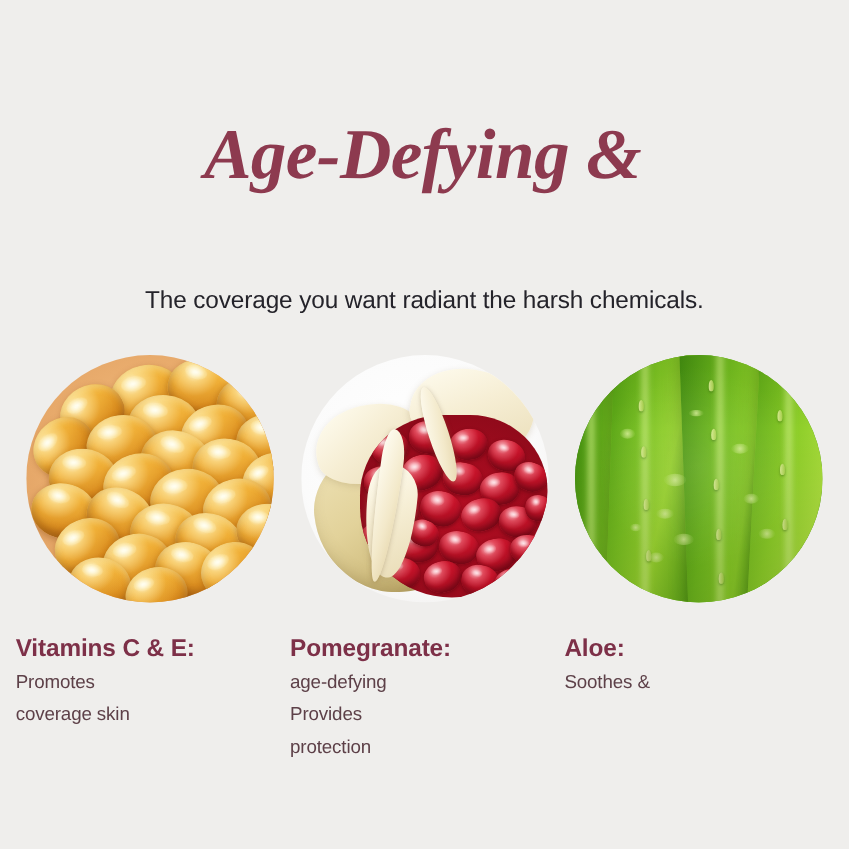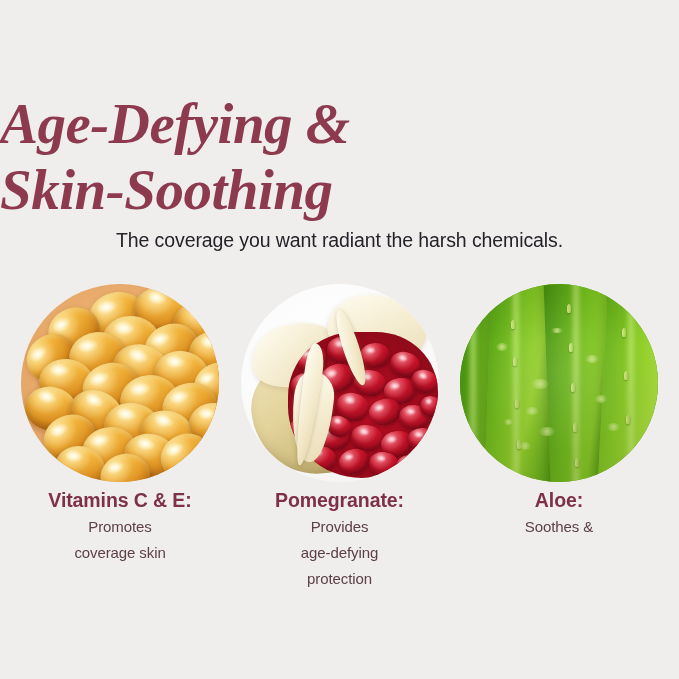--- a/index.html
+++ b/index.html
@@ -22,21 +22,21 @@
     height: 679px;
     background: #efeeec;
   }
 
   
   .headline {
     position: absolute;
     left: 0;
     top: 54px;
     width: 676px;
-    text-align: left;
+    text-align: center;
     font-family: "Liberation Serif", "DejaVu Serif", serif;
     font-style: italic;
     font-weight: 700;
     font-size: 57px;
     line-height: 64px;
     letter-spacing: -0.5px;
     color: #8d3a4f;
   }
   .headline .line {
     display: block;
@@ -243,22 +243,22 @@
   .aloe-shade {
     position: absolute;
     inset: 0;
     background:
       radial-gradient(circle at 50% 45%, rgba(255,255,255,0.10) 0%, rgba(0,0,0,0) 55%),
       linear-gradient(to bottom, rgba(0,0,0,0.05) 0%, rgba(0,0,0,0) 30%, rgba(0,0,0,0.12) 100%);
   }
 
   
   .caption {
-    margin-top: 5px;
-    text-align: center;
+    margin-top: 24px;
+    text-align: left;
     width: 215px;
   }
   .caption-title {
     display: block;
     font-size: 19.5px;
     line-height: 26px;
     font-weight: 700;
     color: #7d3048;
     letter-spacing: -0.1px;
   }
@@ -275,21 +275,20 @@
     white-space: nowrap;
   }
 </style>
 </head>
 <body>
 
 <div class="poster">
 
   <h1 class="headline">
     <span class="line line-1">Age-Defying &amp;</span>
-    <span class="line line-2">Skin-Soothing</span>
   </h1>
 
   <p class="subtitle">The coverage you want radiant the harsh chemicals.</p>
 
   <div class="ingredients">
 
     <div class="ingredient">
       <div class="circle">
         <div class="capsules-bg"></div>
         <div id="capsule-field">
@@ -363,22 +362,22 @@
             <div class="aril" style="left:88%;top:44%;width:14%;height:14%;transform:rotate(12deg);"></div>
             <div class="aril" style="left:26%;top:58%;width:16%;height:14%;transform:rotate(22deg);"></div>
           </div>
         <div class="pom-pith p3"></div>
         <div class="pom-membrane m1"></div>
         <div class="pom-membrane m2"></div>
       </div>
       <div class="caption">
         <span class="caption-title">Pomegranate:</span>
         <span class="caption-desc">
+          <span class="dline">age-defying</span>
           <span class="dline">Provides</span>
-          <span class="dline">age-defying</span>
           <span class="dline">protection</span>
         </span>
       </div>
     </div>
 
     <div class="ingredient">
       <div class="circle">
         <div class="aloe-bg"></div>
         <div class="aloe-leaf l1"></div>
         <div class="aloe-leaf l2"></div>

